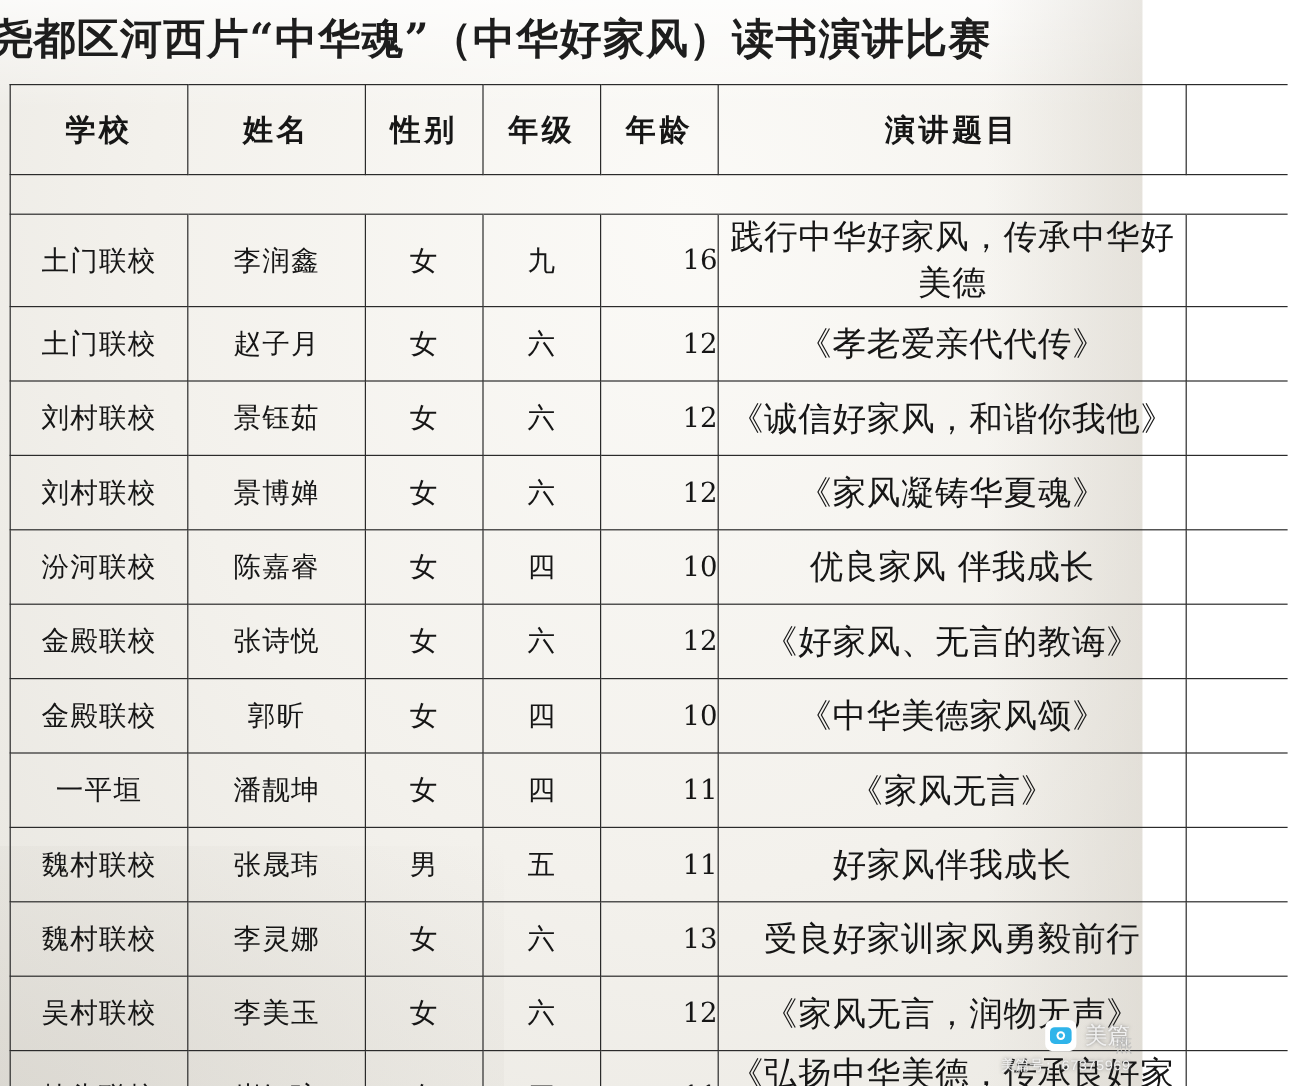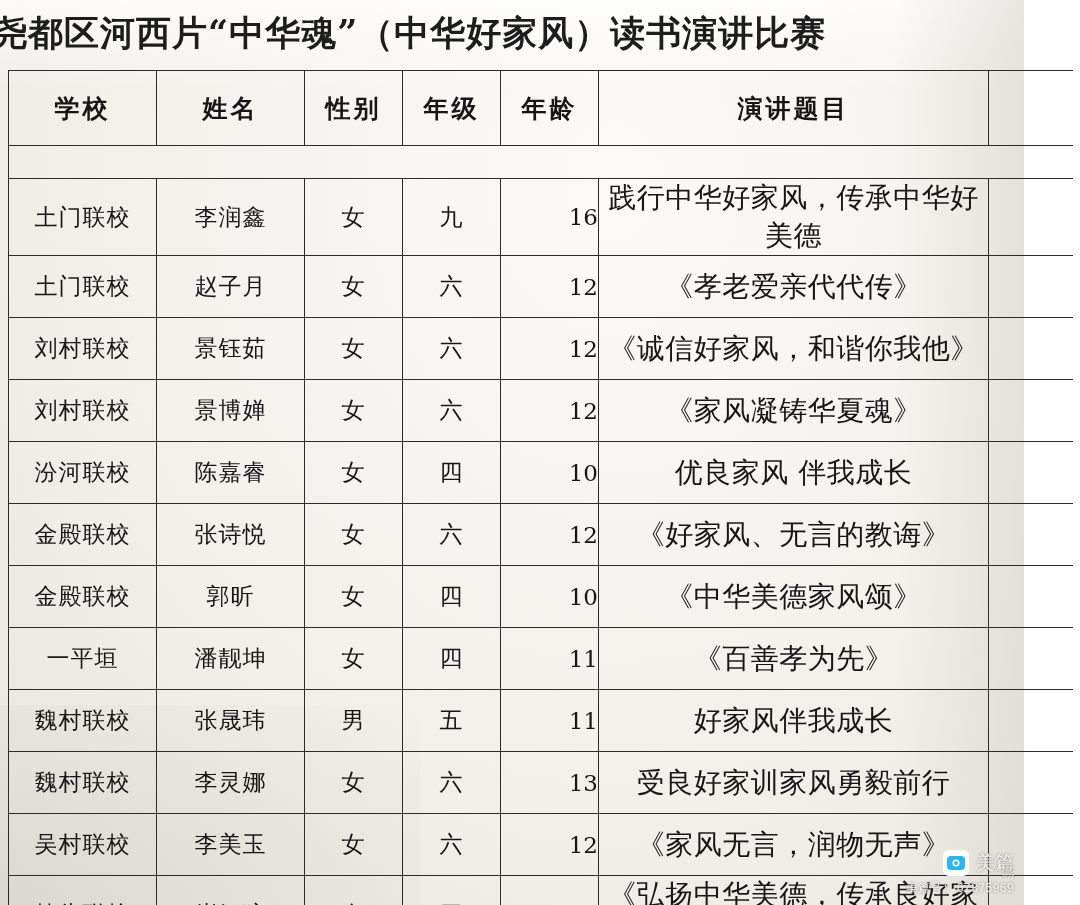--- a/index.html
+++ b/index.html
@@ -10,21 +10,21 @@
   body {
     width: 1080px;
     height: 905px;
     overflow: hidden;
     font-family: "DejaVu Sans", sans-serif;
   }
 
   
   #page {
     position: relative;
-    width: 1024px;
+    width: 952px;
     height: 905px;
     background:
       radial-gradient(ellipse at 60% 20%, #fbfaf7 0%, #f3f1ec 55%, #e8e6e0 100%);
   }
 
   
   .shade {
     position: absolute;
     pointer-events: none;
   }
@@ -280,21 +280,21 @@
             <td class="num">10</td>
             <td class="topic">《中华美德家风颂》</td>
             <td class="edge"></td>
           </tr>
           <tr>
             <td>一平垣</td>
             <td>潘靓坤</td>
             <td>女</td>
             <td>四</td>
             <td class="num">11</td>
-            <td class="topic">《百善孝为先》</td>
+            <td class="topic">《家风无言》</td>
             <td class="edge"></td>
           </tr>
           <tr>
             <td>魏村联校</td>
             <td>张晟玮</td>
             <td>男</td>
             <td>五</td>
             <td class="num">11</td>
             <td class="topic">好家风伴我成长</td>
             <td class="edge"></td>

